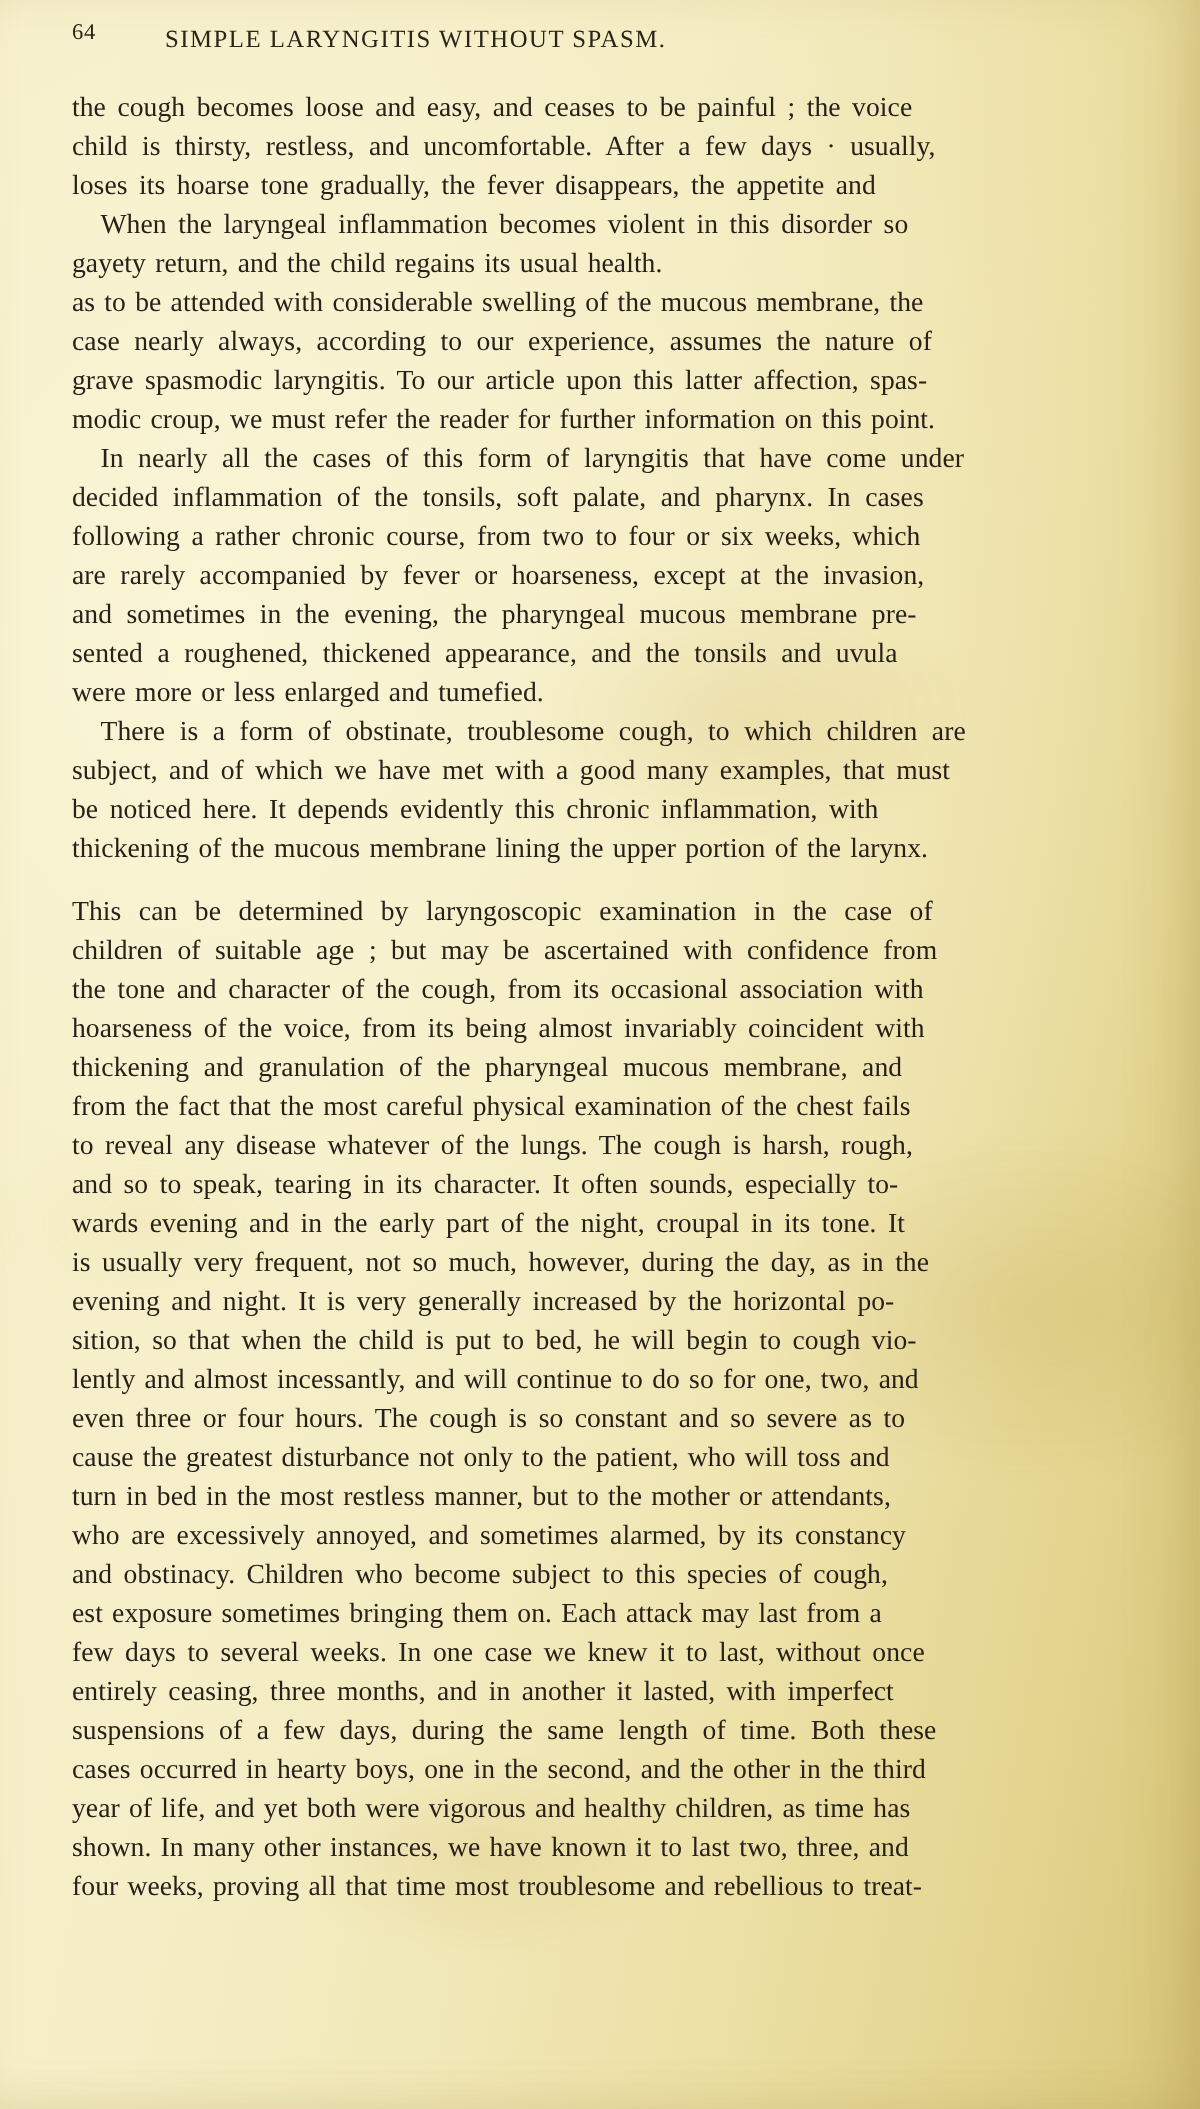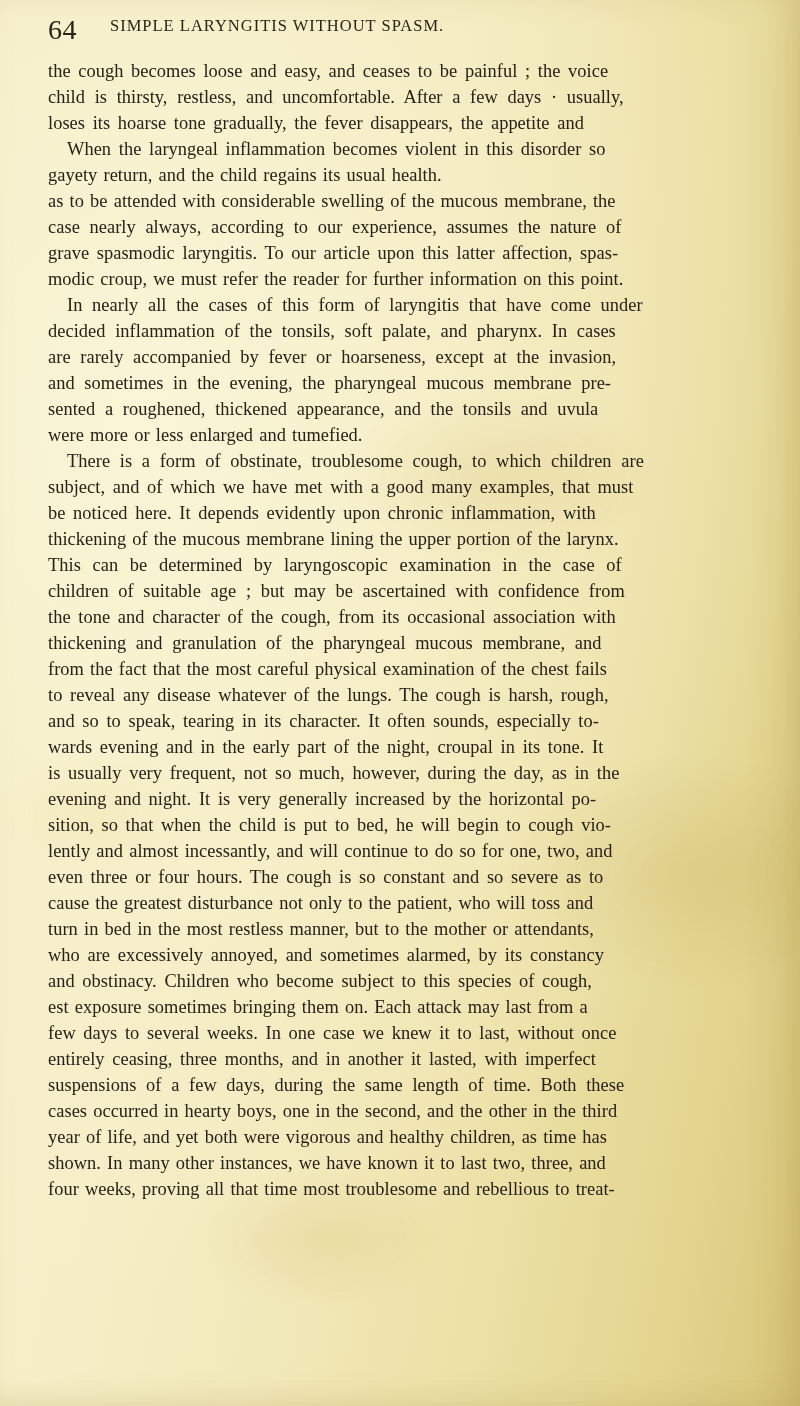--- a/index.html
+++ b/index.html
@@ -68,21 +68,21 @@
     position: absolute;
     top: 14px;
     left: 48px;
     right: 44px;
     height: 30px;
   }
   .folio {
     position: absolute;
     left: 0;
     top: 0;
-    font-size: 28px;
+    font-size: 15px;
     color: #2a2318;
     letter-spacing: 0.5px;
     font-family: "Liberation Serif", "DejaVu Serif", serif;
   }
   .running-head {
     position: absolute;
     left: 0;
     right: 0;
     top: 2px;
     text-align: left;
@@ -116,21 +116,21 @@
     
   }
   .indent {
     padding-left: 19px;
   }
 
   
   .ws1 { word-spacing: 1.5px; }
   .ws2 { word-spacing: 3px; }
   .ws3 { word-spacing: 5px; }
-  .ws4 { word-spacing: 7px; }
+  .ws4 { word-spacing: 7px; margin-top: 16px; }
 </style>
 </head>
 <body>
 
 <div id="page">
   <div class="content">
 
     <div class="header-row">
       <div class="folio">64</div>
       <div class="running-head">SIMPLE LARYNGITIS WITHOUT SPASM.</div>
@@ -141,31 +141,33 @@
         <div class="line just ws3">child is thirsty, restless, and uncomfortable.  After a few days · usually,</div>
         <div class="line just ws2">loses its hoarse tone gradually, the fever disappears, the appetite and</div>
         <div class="line just ws2 indent">When the laryngeal inflammation becomes violent in this disorder so</div>
         <div class="line just ws1">gayety return, and the child regains its usual health.</div>
         <div class="line just ws1">as to be attended with considerable swelling of the mucous membrane, the</div>
         <div class="line just ws3">case nearly always, according to our experience, assumes the nature of</div>
         <div class="line just ws2">grave spasmodic laryngitis.  To our article upon this latter affection, spas-</div>
         <div class="line just ws1">modic croup, we must refer the reader for further information on this point.</div>
         <div class="line just ws3 indent">In nearly all the cases of this form of laryngitis that have come under</div>
         <div class="line just ws3">decided inflammation of the tonsils, soft palate, and pharynx.  In cases</div>
+        <div class="line just ws2">following a rather chronic course, from two to four or six weeks, which</div>
         <div class="line just ws3">are rarely accompanied by fever or hoarseness, except at the invasion,</div>
         <div class="line just ws3">and sometimes in the evening, the pharyngeal mucous membrane pre-</div>
         <div class="line just ws3">sented a roughened, thickened appearance, and the tonsils and uvula</div>
         <div class="line just ws1">were more or less enlarged and tumefied.</div>
         <div class="line just ws3 indent">There is a form of obstinate, troublesome cough, to which children are</div>
         <div class="line just ws2">subject, and of which we have met with a good many examples, that must</div>
-        <div class="line just ws2">be noticed here.  It depends evidently upon chronic inflammation, with</div>
+        <div class="line just ws2">be noticed here.  It depends evidently this chronic inflammation, with</div>
         <div class="line just ws1">thickening of the mucous membrane lining the upper portion of the larynx.</div>
         <div class="line just ws4">This can be determined by laryngoscopic examination in the case of</div>
         <div class="line just ws3">children of suitable age ; but may be ascertained with confidence from</div>
         <div class="line just ws2">the tone and character of the cough, from its occasional association with</div>
+        <div class="line just ws2">hoarseness of the voice, from its being almost invariably coincident with</div>
         <div class="line just ws3">thickening and granulation of the pharyngeal mucous membrane, and</div>
         <div class="line just ws1">from the fact that the most careful physical examination of the chest fails</div>
         <div class="line just ws2">to reveal any disease whatever of the lungs.  The cough is harsh, rough,</div>
         <div class="line just ws2">and so to speak, tearing in its character.  It often sounds, especially to-</div>
         <div class="line just ws2">wards evening and in the early part of the night, croupal in its tone.  It</div>
         <div class="line just ws2">is usually very frequent, not so much, however, during the day, as in the</div>
         <div class="line just ws2">evening and night.  It is very generally increased by the horizontal po-</div>
         <div class="line just ws2">sition, so that when the child is put to bed, he will begin to cough vio-</div>
         <div class="line just ws1">lently and almost incessantly, and will continue to do so for one, two, and</div>
         <div class="line just ws2">even three or four hours.  The cough is so constant and so severe as to</div>

